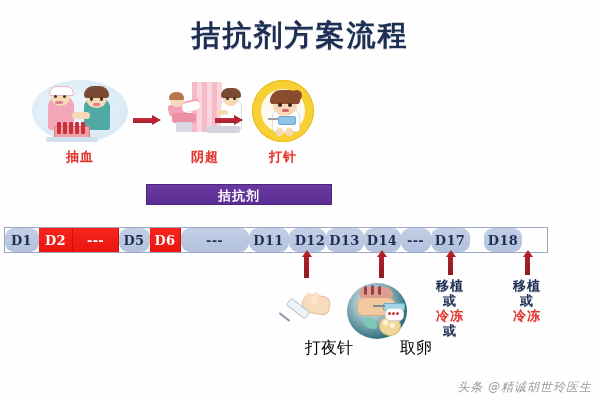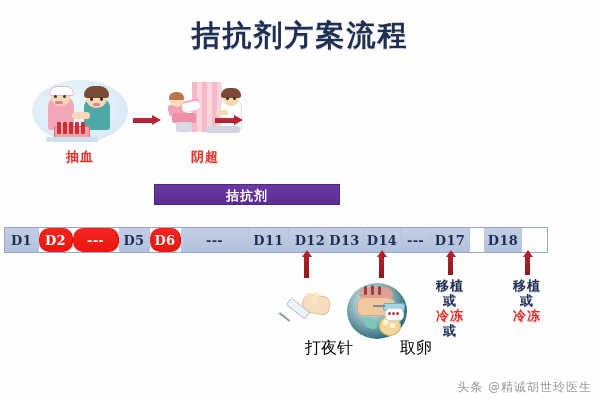--- a/index.html
+++ b/index.html
@@ -59,21 +59,20 @@
 
   
   .bar{position:absolute;box-sizing:border-box;}
   .bar-label{
     font-family:"DejaVu Serif","Liberation Serif",serif;
     font-weight:bold;letter-spacing:1px;white-space:nowrap;
   }
   .bar-antag{
     background:linear-gradient(#6b3aa0,#5b2d92);
     border:1px solid #4d2680;
-    margin-left:8px;
   }
   .bar-antag .bar-label{
     color:#ffffff;font-size:13px;
     position:absolute;left:0;right:0;text-align:center;top:2px;
   }
   .bar-stim{
     background:linear-gradient(#fde0cb,#f9cdb0);
     border:1px solid #e9845c;
   }
   .bar-stim .bar-label{
@@ -86,23 +85,23 @@
     border:1px solid #9aa8c4;}
   .cell{
     box-sizing:border-box;height:100%;
     display:flex;align-items:center;justify-content:center;
     font-family:"DejaVu Serif","Liberation Serif",serif;
     font-size:13px;font-weight:bold;
     border-right:1px solid #b9c4d8;
     letter-spacing:0.3px;
   }
   .cell:last-child{border-right:none;}
-  .cell.blue{background:linear-gradient(#c3cfe6,#b2c1dd);color:#1f2f52;}
+  .cell.blue{background:linear-gradient(#c3cfe6,#b2c1dd);color:#1f2f52;border-radius:9px;}
   .cell.red{background:linear-gradient(#f6241d,#ec1510);color:#ffffff;
-    border-right:1px solid #c8110c;border-radius:10px;}
+    border-right:1px solid #c8110c;}
 
   
   .marker{position:absolute;}
   .marker .stem{
     position:absolute;left:50%;margin-left:-2.5px;top:0;width:5px;
     background:linear-gradient(#b0202b,#8e1a22);
   }
   .marker .up{
     position:absolute;left:50%;margin-left:-5px;top:-6px;
     width:0;height:0;border-left:5px solid transparent;border-right:5px solid transparent;
@@ -113,21 +112,21 @@
     font-family:"DejaVu Serif","Liberation Serif",serif;
     font-size:13px;font-weight:bold;line-height:15px;letter-spacing:1px;
   }
   .optcol .dark{color:#1f2f52;text-shadow:0 1px 0 #ccd2de;}
   .optcol .red{color:#e2322b;text-shadow:0 1px 0 #f7d5d2;}
 
   
   .watermark{
     position:absolute;right:8px;bottom:4px;
     font-family:"DejaVu Sans","Liberation Sans",sans-serif;
-    font-size:12px;color:#9a9a9a;letter-spacing:1px;
+    font-size:12px;color:#9a9a9a;letter-spacing:1px;font-style:italic;
   }
 
   
   .fig{position:absolute;}
 </style>
 </head>
 <body>
 
 <div id="stage">
 
@@ -216,20 +215,48 @@
              background:#d4d4de;border-radius:2px;"></div>
       </div>
       <div class="cap">阴超</div>
     </div>
 
     <div class="arrow" style="left:215px;top:38px;width:28px;">
       <div class="shaft"></div>
         <div class="head"></div>
     </div>
 
+    <div class="illus" style="left:248px;top:2px;width:70px;">
+      <div class="art" style="width:70px;height:66px;">
+        <div class="ring" style="left:4px;"></div>
+        <div class="ring-inner" style="left:13px;"></div>
+
+        <div class="fig" style="left:24px;top:30px;width:26px;height:20px;
+             background:#ffffff;border-radius:6px 6px 3px 3px;border:1px solid #dcdce4;"></div>
+        <div class="fig" style="left:25px;top:14px;width:24px;height:22px;
+             background:#f7d9b8;border-radius:50%;"></div>
+        <div class="fig" style="left:22px;top:10px;width:30px;height:14px;
+             background:#8a4b2c;border-radius:14px 14px 4px 4px;"></div>
+        <div class="fig" style="left:43px;top:10px;width:11px;height:11px;
+             background:#8a4b2c;border-radius:50%;"></div>
+        <div class="fig" style="left:30px;top:23px;width:4px;height:4px;background:#3a2a22;border-radius:50%;"></div>
+        <div class="fig" style="left:40px;top:23px;width:4px;height:4px;background:#3a2a22;border-radius:50%;"></div>
+        <div class="fig" style="left:34px;top:29px;width:7px;height:3px;background:#d9636f;border-radius:3px;"></div>
+
+        <div class="fig" style="left:30px;top:36px;width:16px;height:7px;
+             background:#8fc4e8;border-radius:2px;border:1px solid #6ea7cf;"></div>
+        <div class="fig" style="left:20px;top:38px;width:11px;height:2px;background:#9aa2ad;"></div>
+
+        <div class="fig" style="left:28px;top:48px;width:7px;height:8px;
+             background:#f7d9b8;border-radius:3px;"></div>
+        <div class="fig" style="left:38px;top:48px;width:7px;height:8px;
+             background:#f7d9b8;border-radius:3px;"></div>
+      </div>
+      <div class="cap">打针</div>
+    </div>
   </div>
 
   <div class="bar bar-antag" style="left:146px;top:184px;width:186px;height:21px;">
     <div class="bar-label">拮抗剂</div>
   </div>
 
 
   <div class="timeline" style="left:4px;top:227px;width:544px;height:26px;">
     <div class="cell blue" style="width:34px;">
         <span>D1</span>

